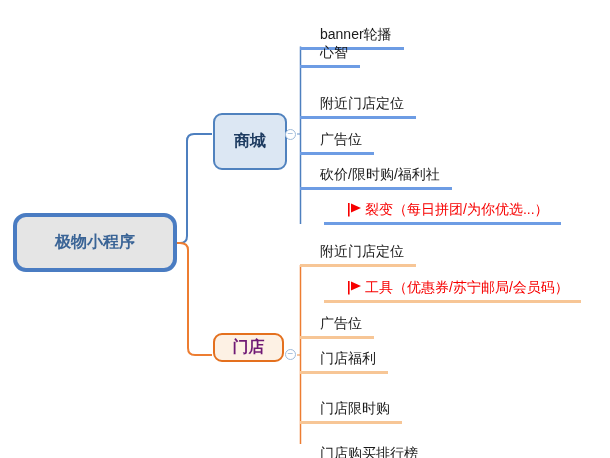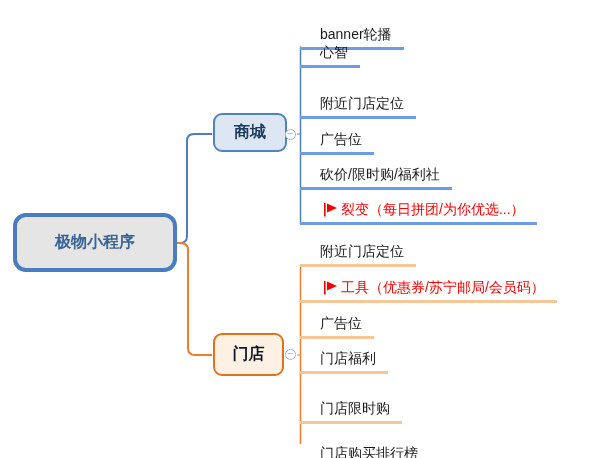--- a/index.html
+++ b/index.html
@@ -11,45 +11,45 @@
   .node{
     position:absolute;display:flex;align-items:center;justify-content:center;
     box-sizing:border-box;font-weight:bold;cursor:default;
   }
   .node-root{
     left:13px;top:213px;width:164px;height:59px;
     background:#e5e5e5;border:4px solid #4a7cc2;border-radius:13px;
     color:#3a6496;font-size:16px;z-index:3;
   }
   .node-mall{
-    left:213px;top:113px;width:74px;height:39px;
+    left:213px;top:113px;width:74px;height:57px;
     background:#dce7f3;border:2px solid #5082be;border-radius:9px;
     color:#1e3c61;font-size:16px;z-index:3;
   }
   .node-store{
-    left:213px;top:333px;width:71px;height:43px;
+    left:213px;top:333px;width:71px;height:29px;
     background:#fdf1e4;border:2px solid #e4701e;border-radius:9px;
-    color:#0f172a;font-size:16px;z-index:3;
+    color:#701a75;font-size:16px;z-index:3;
   }
   .collapse{
     position:absolute;width:11px;height:11px;border-radius:50%;
     background:#ffffff;border:1px solid #9fbbda;box-sizing:border-box;
     color:#8fb0d4;font-size:10px;line-height:8px;text-align:center;
     z-index:4;cursor:pointer;
   }
   .collapse.c-mall{left:285px;top:129px;}
   .collapse.c-store{left:285px;top:349px;}
   .row{
     position:absolute;left:300px;display:flex;align-items:center;gap:4px;
     padding:0 12px 2px 20px;line-height:21px;font-size:14px;font-weight:400;
     color:#1a1a1a;white-space:nowrap;z-index:2;cursor:default;
   }
   .row.u-blue{border-bottom:3px solid #6d9ce4;}
   .row.u-orange{border-bottom:3px solid #f7c696;text-align:center;}
-  .row.flagged{padding-left:24px;}
+  .row.flagged{padding-left:24px;margin-left:24px;}
   .row .red{color:#f70000;}
   .flag-icon{display:inline-flex;flex:0 0 auto;}
 </style>
 </head>
 <body>
 
 <div id="canvas">
 
   <svg class="wires" width="610" height="458" viewBox="0 0 610 458">
 

